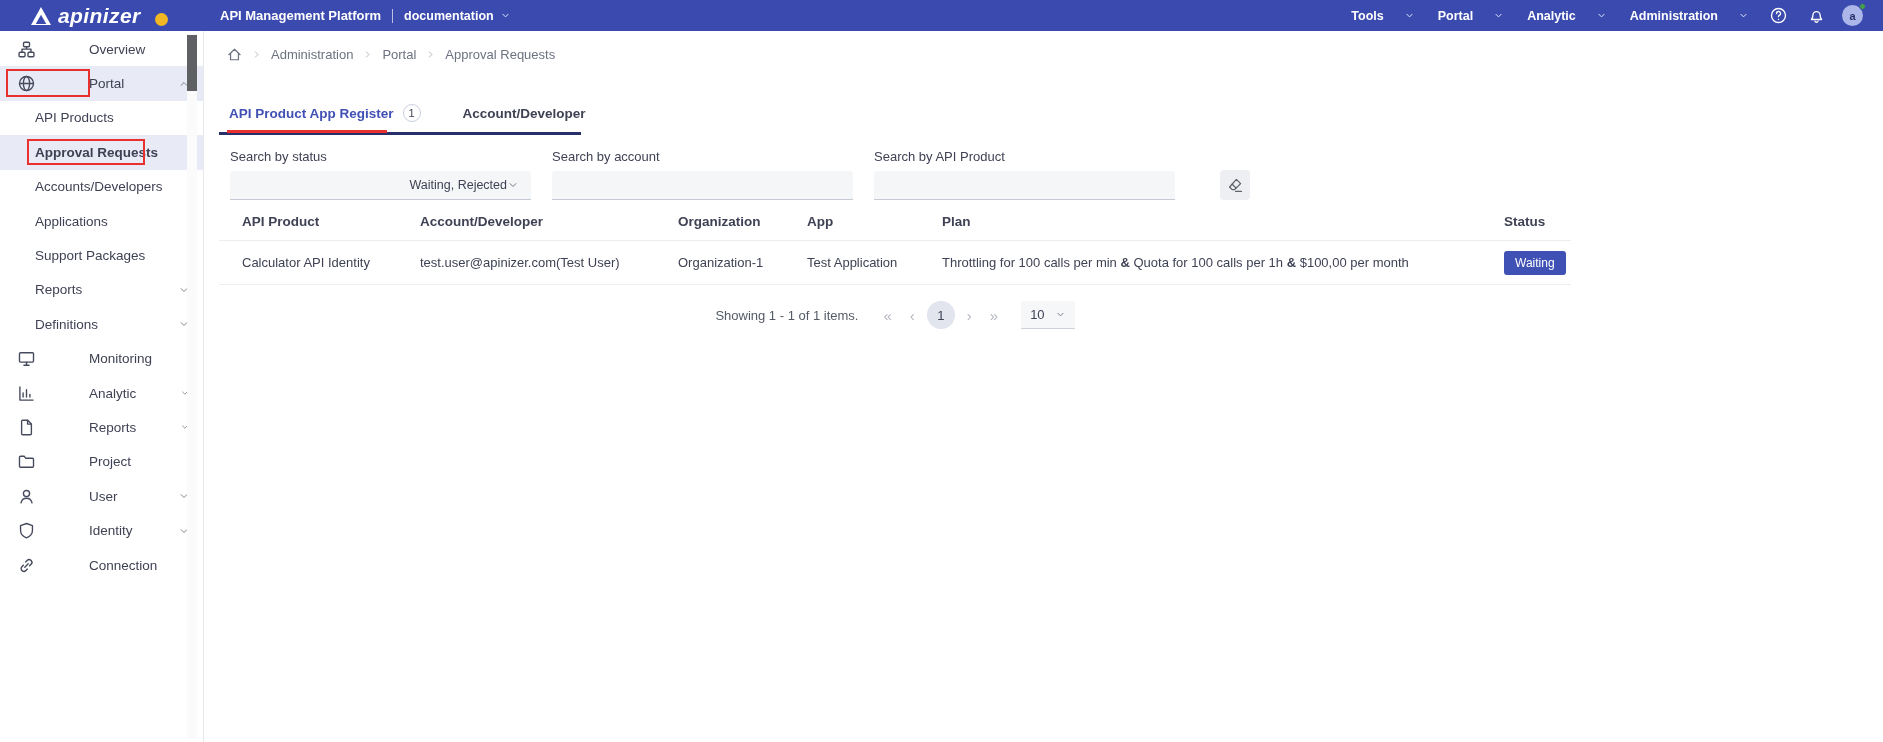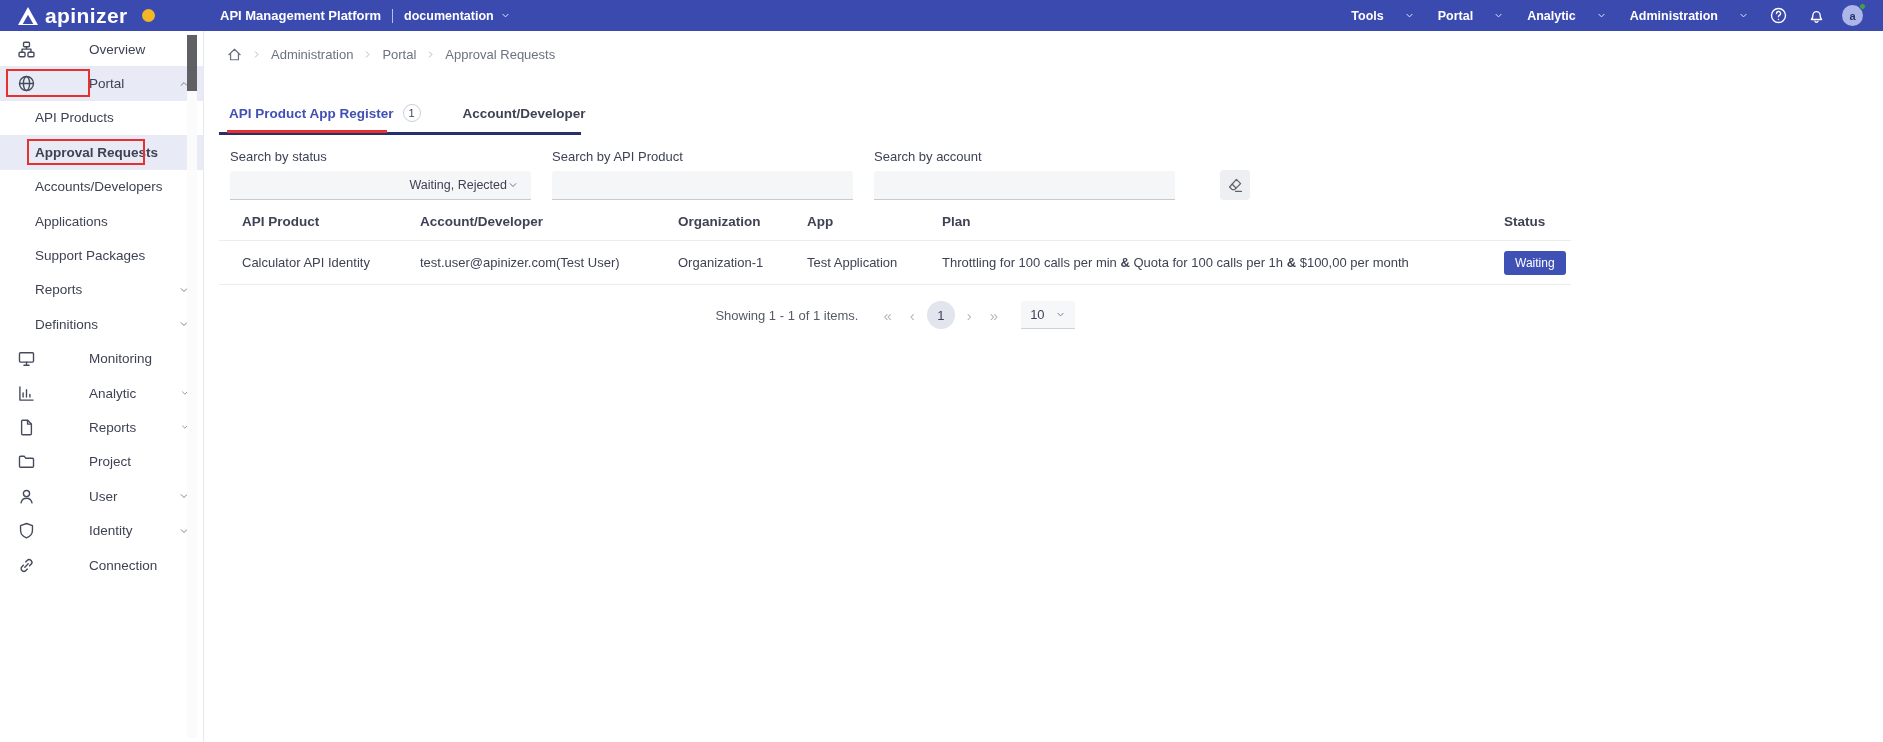--- a/index.html
+++ b/index.html
@@ -4,21 +4,21 @@
 <style>
   *{box-sizing:border-box;margin:0;padding:0;}
   html,body{width:1883px;height:742px;overflow:hidden;background:#fff;
     font-family:"Liberation Sans","DejaVu Sans",sans-serif;}
   .icon{display:inline-flex;}
   .icon svg{width:100%;height:100%;display:block;}
 
   
   .topbar{position:absolute;top:0;left:0;width:1883px;height:31px;
     background:var(--topbar,#3B4AAE);display:flex;align-items:center;color:#fff;z-index:20;}
-  .logo-zone{width:205px;display:flex;align-items:center;padding-left:17px;flex:0 0 auto;}
+  .logo-zone{width:205px;display:flex;align-items:flex-end;padding-left:30px;flex:0 0 auto;font-style:italic;}
   .logo-mark{width:22px;height:20px;margin-right:6px;}
   .logo-text{font-size:21px;font-weight:700;letter-spacing:.4px;line-height:1;}
   .logo-dot{width:13px;height:13px;border-radius:50%;background:var(--accent-yellow,#F2B725);margin-left:14px;}
   .plat-title{font-size:13px;font-weight:700;margin-left:15px;white-space:nowrap;}
   .tb-divider{width:1px;height:14px;background:rgba(255,255,255,.65);margin:0 11px;}
   .env-sel{display:flex;align-items:center;gap:6px;font-size:12.5px;font-weight:700;cursor:pointer;}
   .tb-right{margin-left:auto;display:flex;align-items:center;padding-right:20px;}
   .tb-menus{display:flex;align-items:center;}
   .tmenu{display:flex;align-items:center;gap:20px;font-size:12.5px;font-weight:600;margin-left:23px;cursor:pointer;white-space:nowrap;}
   .chev-w{width:11px;height:11px;opacity:.95;}
@@ -391,25 +391,25 @@
         <div class="fctrl fselect">
           <span>Waiting, Rejected</span>
           <span class="icon fsel-chev">
               <svg viewBox="0 0 16 16" fill="none" stroke="currentColor" stroke-width="1.3" stroke-linecap="round" stroke-linejoin="round">
                 <path d="M4.2 6.2L8 10l3.8-3.8"></path>
               </svg>
             </span>
         </div>
       </div>
       <div class="fgroup">
+        <span class="flabel">Search by account</span>
+        <input class="fctrl" value="" style="">
+      </div>
+      <div class="fgroup">
         <span class="flabel">Search by API Product</span>
-        <input class="fctrl" value="" style="">
-      </div>
-      <div class="fgroup">
-        <span class="flabel">Search by account</span>
         <input class="fctrl" value="" style="">
       </div>
       <button class="clear-btn">
         <span class="icon">
             <svg viewBox="0 0 16 16" fill="none" stroke="currentColor" stroke-width="1.3" stroke-linecap="round" stroke-linejoin="round">
               <path d="M9.4 2.4l4.2 4.2-6 6H5.2L2.6 10l6.8-7.6z"></path>
               <path d="M5.2 7.2l3.8 3.8M8.6 14.4h5.8"></path>
             </svg>
           </span>
       </button>

